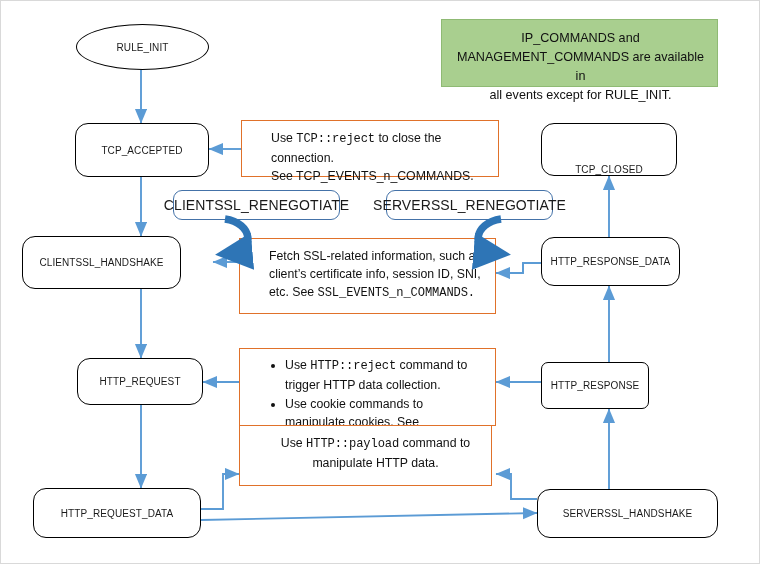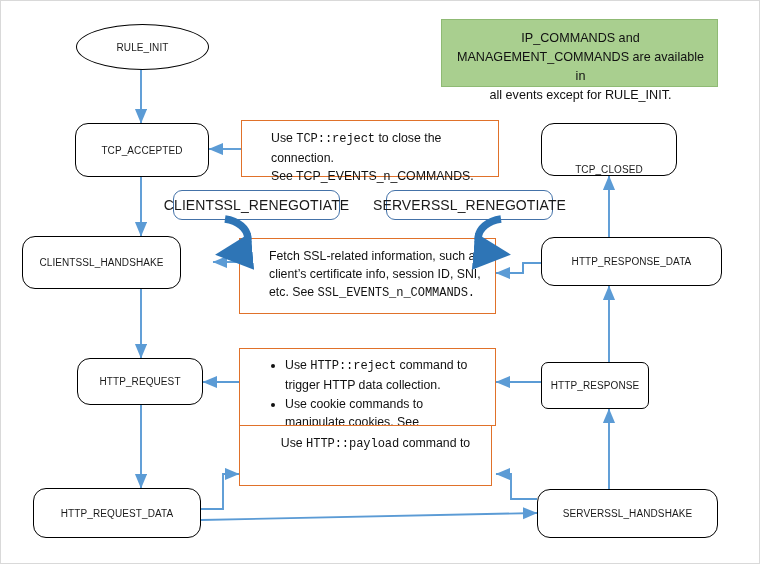--- a/index.html
+++ b/index.html
@@ -130,21 +130,21 @@
   </div>
 
   <div class="node" style="left:76px;top:357px;width:126px;height:47px;">
     <span>HTTP_REQUEST</span>
   </div>
 
   <div class="node" style="left:32px;top:487px;width:168px;height:50px;">
     <span>HTTP_REQUEST_DATA</span>
   </div>
 
-  <div class="node" style="left:540px;top:236px;width:181px;height:49px;">
+  <div class="node" style="left:540px;top:236px;width:139px;height:49px;">
     <span>HTTP_RESPONSE_DATA</span>
   </div>
 
   <div class="node" style="left:540px;top:361px;width:108px;height:47px;border-radius:7px;">
     <span>HTTP_RESPONSE</span>
   </div>
 
   <div class="node" style="left:536px;top:488px;width:181px;height:49px;">
     <span>SERVERSSL_HANDSHAKE</span>
   </div>
@@ -188,20 +188,21 @@
       <li>
         <span>Use cookie commands to manipulate cookies. See </span><span class="mono">COOKIE_COMMANDS</span><span>.</span>
       </li>
     </ul>
   </div>
 
   <div class="callout" style="left:238px;top:424px;width:253px;height:61px;text-align:center;">
     <div>
       <span>Use </span><span class="mono">HTTP::payload</span><span> command to</span>
     </div>
+    <div>manipulate HTTP data.</div>
   </div>
 
   <svg class="layer top" viewBox="0 0 760 564">
     <defs>
       <marker id="cah" markerWidth="5" markerHeight="5" refX="2.6" refY="2.5" orient="auto" markerUnits="strokeWidth">
         <path d="M0,0 L5,2.5 L0,5 z" fill="#2e75b6"></path>
       </marker>
     </defs>
 
     <path d="M224,218 C252,222 254,250 232,252" fill="none" stroke="#2e75b6" stroke-width="7.5" stroke-linecap="butt" marker-end="url(#cah)"></path>

